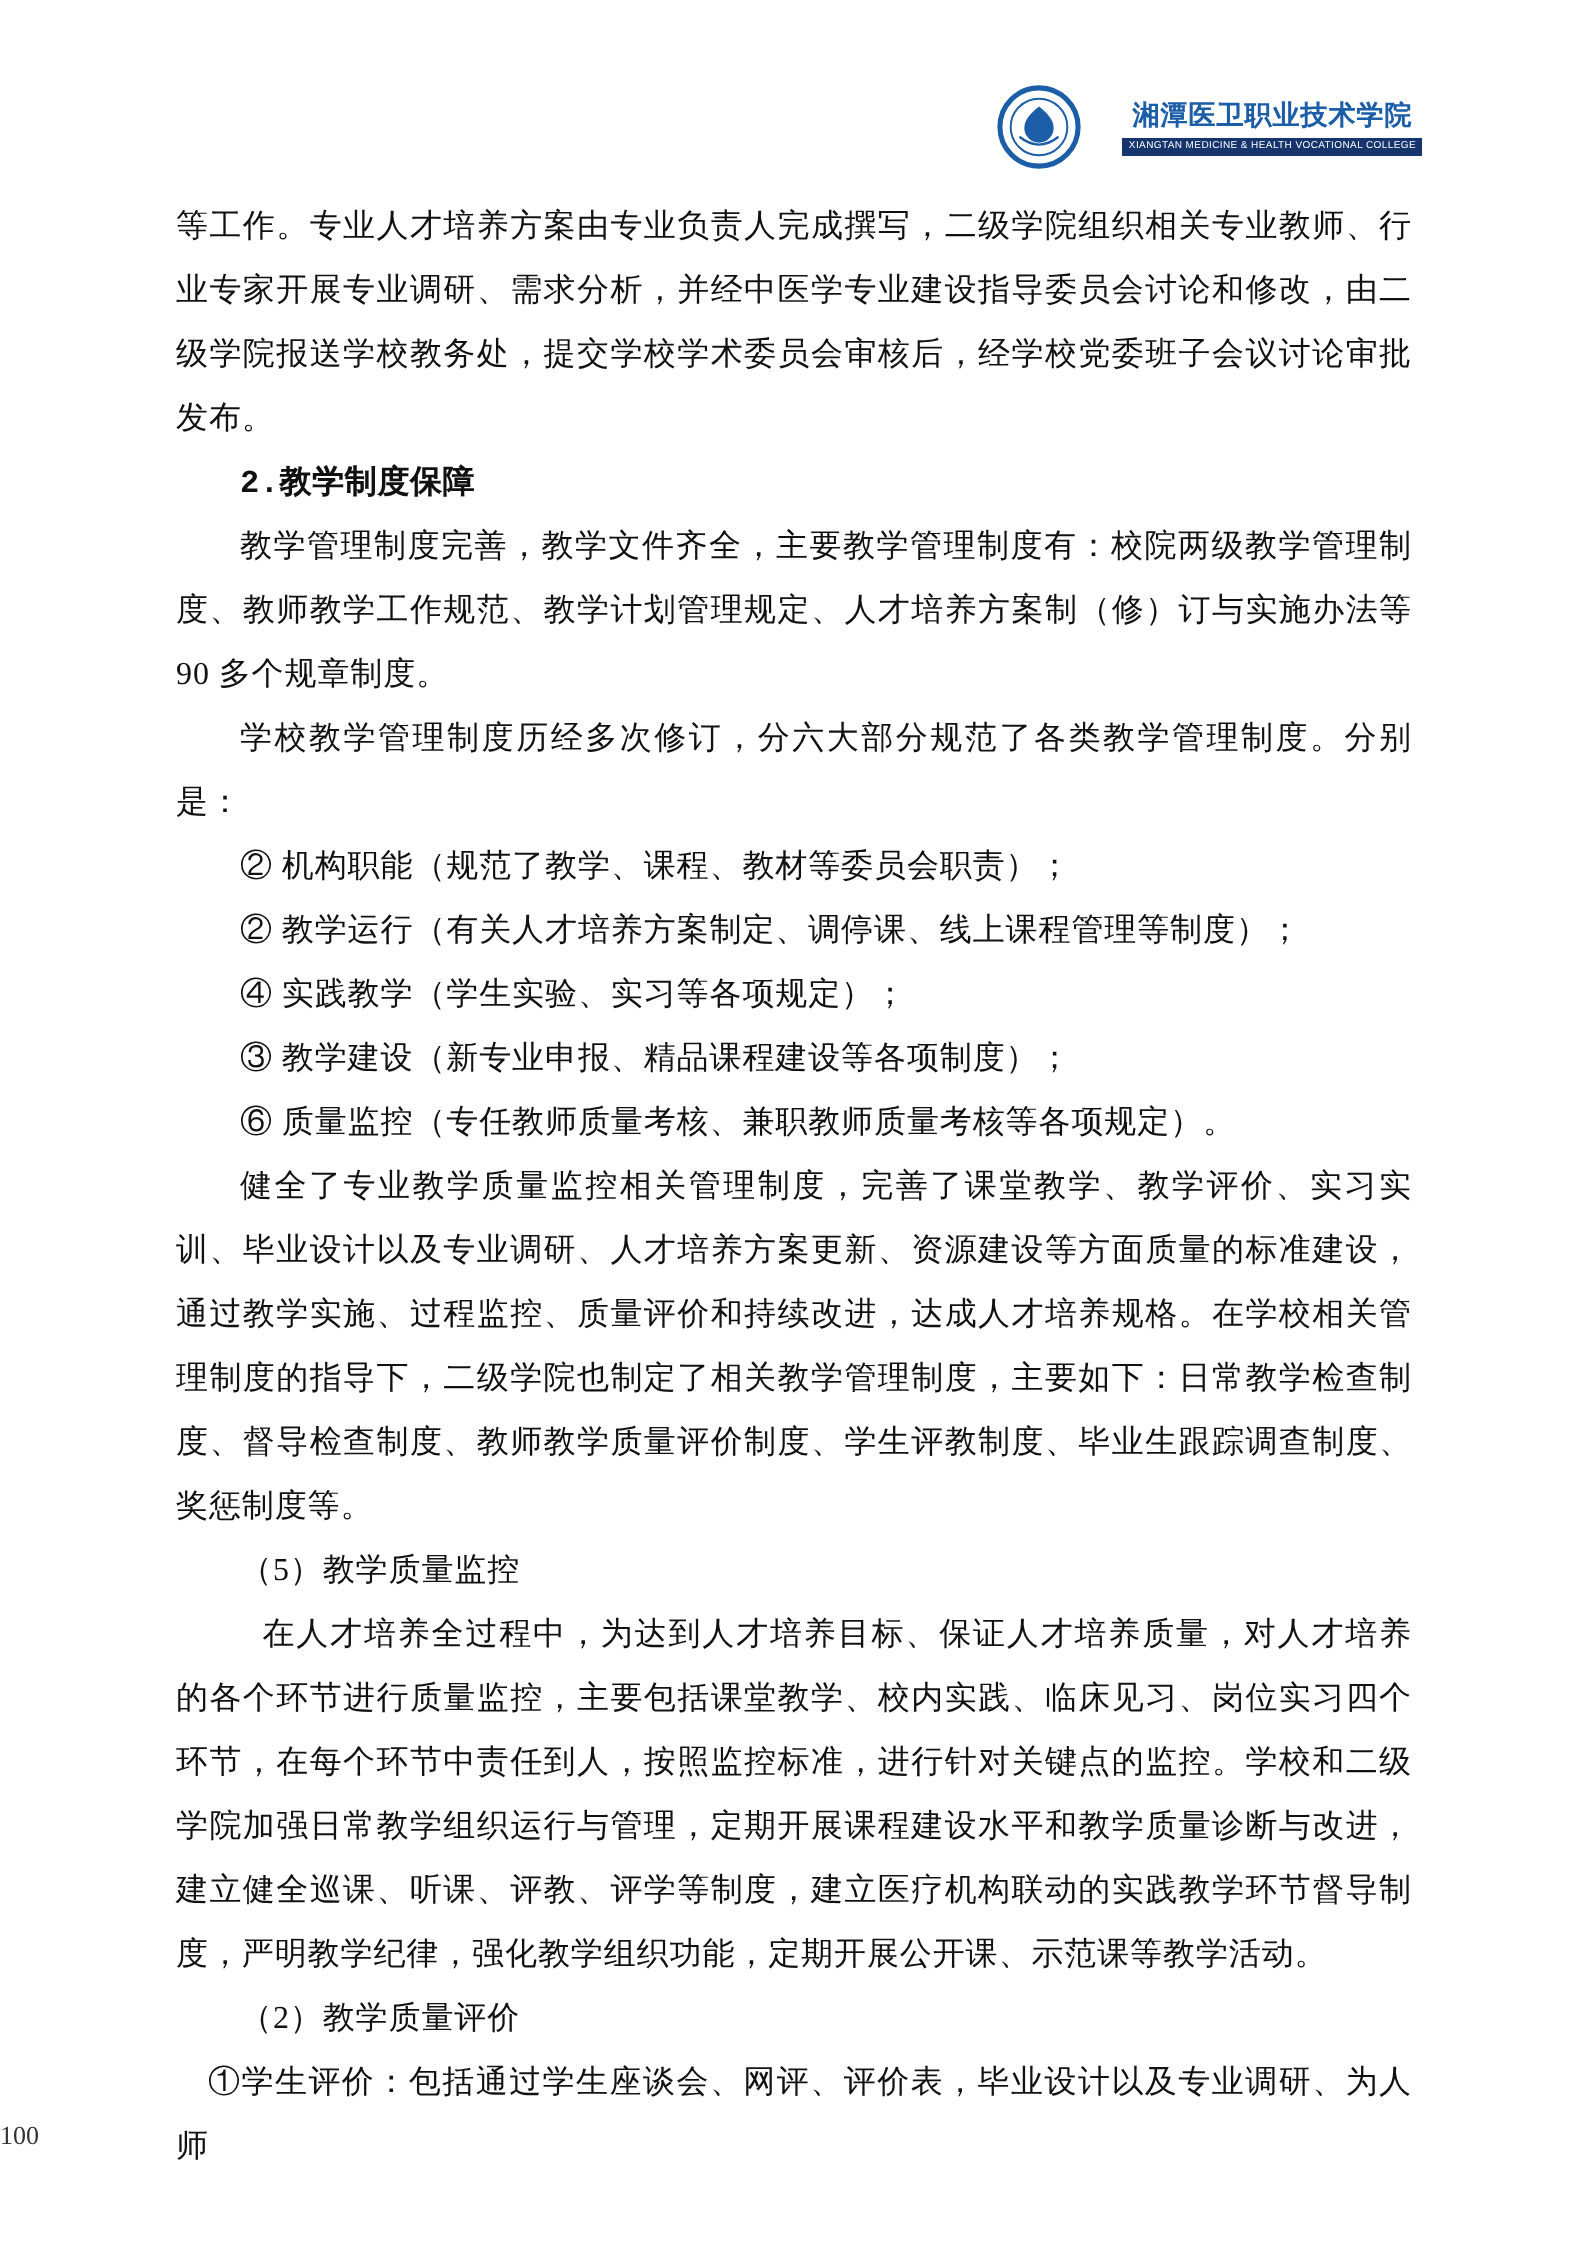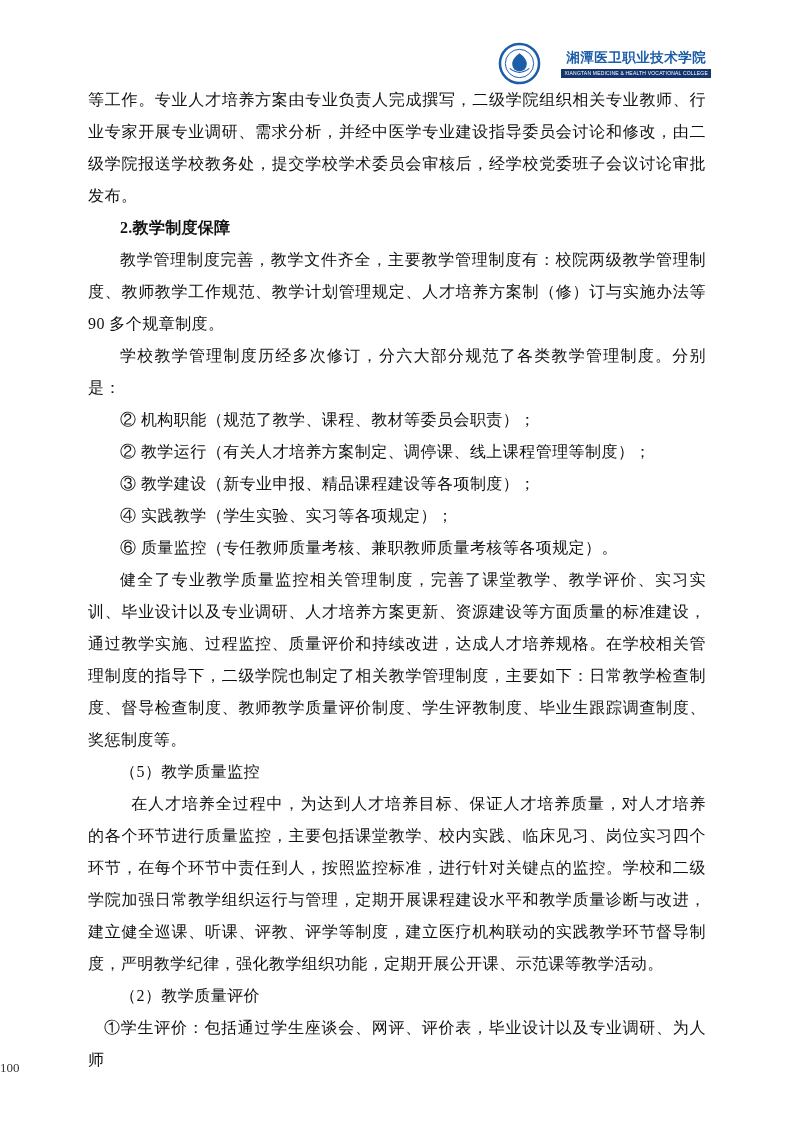--- a/index.html
+++ b/index.html
@@ -27,33 +27,33 @@
   }
   .name-en {
     margin-top:2px;
     background:#16356d; color:#ffffff;
     font-size:5px; line-height:7px; padding:1px 3px;
     letter-spacing:0.2px; white-space:nowrap;
     font-family:"Liberation Sans","DejaVu Sans",sans-serif;
   }
   
   .content {
-    position:absolute; left:88px; top:84px; width:618px;
+    position:absolute; left:88px; top:98px; width:618px;
     font-size:16px; line-height:32px;
     text-align:justify; letter-spacing:0.45px;
     word-break:break-all;
   }
   .content p { margin:0; }
   .no-indent   { text-indent:0; }
   .indent      { text-indent:2em; }
   .indent-deep { text-indent:2.7em; }
   .indent-small{ text-indent:1em; }
   .heading {
     font-weight:bold; text-indent:2em;
-    font-family:Liberation Serif, serif;
+    font-family:Liberation Mono, monospace;
     letter-spacing:0.3px;
   }
   .list-item { text-indent:2em; }
   
   .page-number {
     position:absolute; bottom:46px; left:0; width:100%;
     text-align:left; font-size:13px; color:#333;
     font-family:"Liberation Serif","DejaVu Serif",serif;
   }
 </style>
@@ -75,22 +75,22 @@
     </div>
   </div>
 
   <div class="content">
     <p class="no-indent">等工作。专业人才培养方案由专业负责人完成撰写，二级学院组织相关专业教师、行业专家开展专业调研、需求分析，并经中医学专业建设指导委员会讨论和修改，由二级学院报送学校教务处，提交学校学术委员会审核后，经学校党委班子会议讨论审批发布。</p>
     <p class="heading">2.教学制度保障</p>
     <p class="indent">教学管理制度完善，教学文件齐全，主要教学管理制度有：校院两级教学管理制度、教师教学工作规范、教学计划管理规定、人才培养方案制（修）订与实施办法等 90 多个规章制度。</p>
     <p class="indent">学校教学管理制度历经多次修订，分六大部分规范了各类教学管理制度。分别是：</p>
     <p class="list-item">② 机构职能（规范了教学、课程、教材等委员会职责）；</p>
     <p class="list-item">② 教学运行（有关人才培养方案制定、调停课、线上课程管理等制度）；</p>
+    <p class="list-item">④ 实践教学（学生实验、实习等各项规定）；</p>
     <p class="list-item">③ 教学建设（新专业申报、精品课程建设等各项制度）；</p>
-    <p class="list-item">④ 实践教学（学生实验、实习等各项规定）；</p>
     <p class="list-item">⑥ 质量监控（专任教师质量考核、兼职教师质量考核等各项规定）。</p>
     <p class="indent">健全了专业教学质量监控相关管理制度，完善了课堂教学、教学评价、实习实训、毕业设计以及专业调研、人才培养方案更新、资源建设等方面质量的标准建设，通过教学实施、过程监控、质量评价和持续改进，达成人才培养规格。在学校相关管理制度的指导下，二级学院也制定了相关教学管理制度，主要如下：日常教学检查制度、督导检查制度、教师教学质量评价制度、学生评教制度、毕业生跟踪调查制度、奖惩制度等。</p>
     <p class="indent">（5）教学质量监控</p>
     <p class="indent-deep">在人才培养全过程中，为达到人才培养目标、保证人才培养质量，对人才培养的各个环节进行质量监控，主要包括课堂教学、校内实践、临床见习、岗位实习四个环节，在每个环节中责任到人，按照监控标准，进行针对关键点的监控。学校和二级学院加强日常教学组织运行与管理，定期开展课程建设水平和教学质量诊断与改进，建立健全巡课、听课、评教、评学等制度，建立医疗机构联动的实践教学环节督导制度，严明教学纪律，强化教学组织功能，定期开展公开课、示范课等教学活动。</p>
     <p class="indent">（2）教学质量评价</p>
     <p class="indent-small">①学生评价：包括通过学生座谈会、网评、评价表，毕业设计以及专业调研、为人师</p>
   </div>
 
   <div class="page-number">100</div>
 

